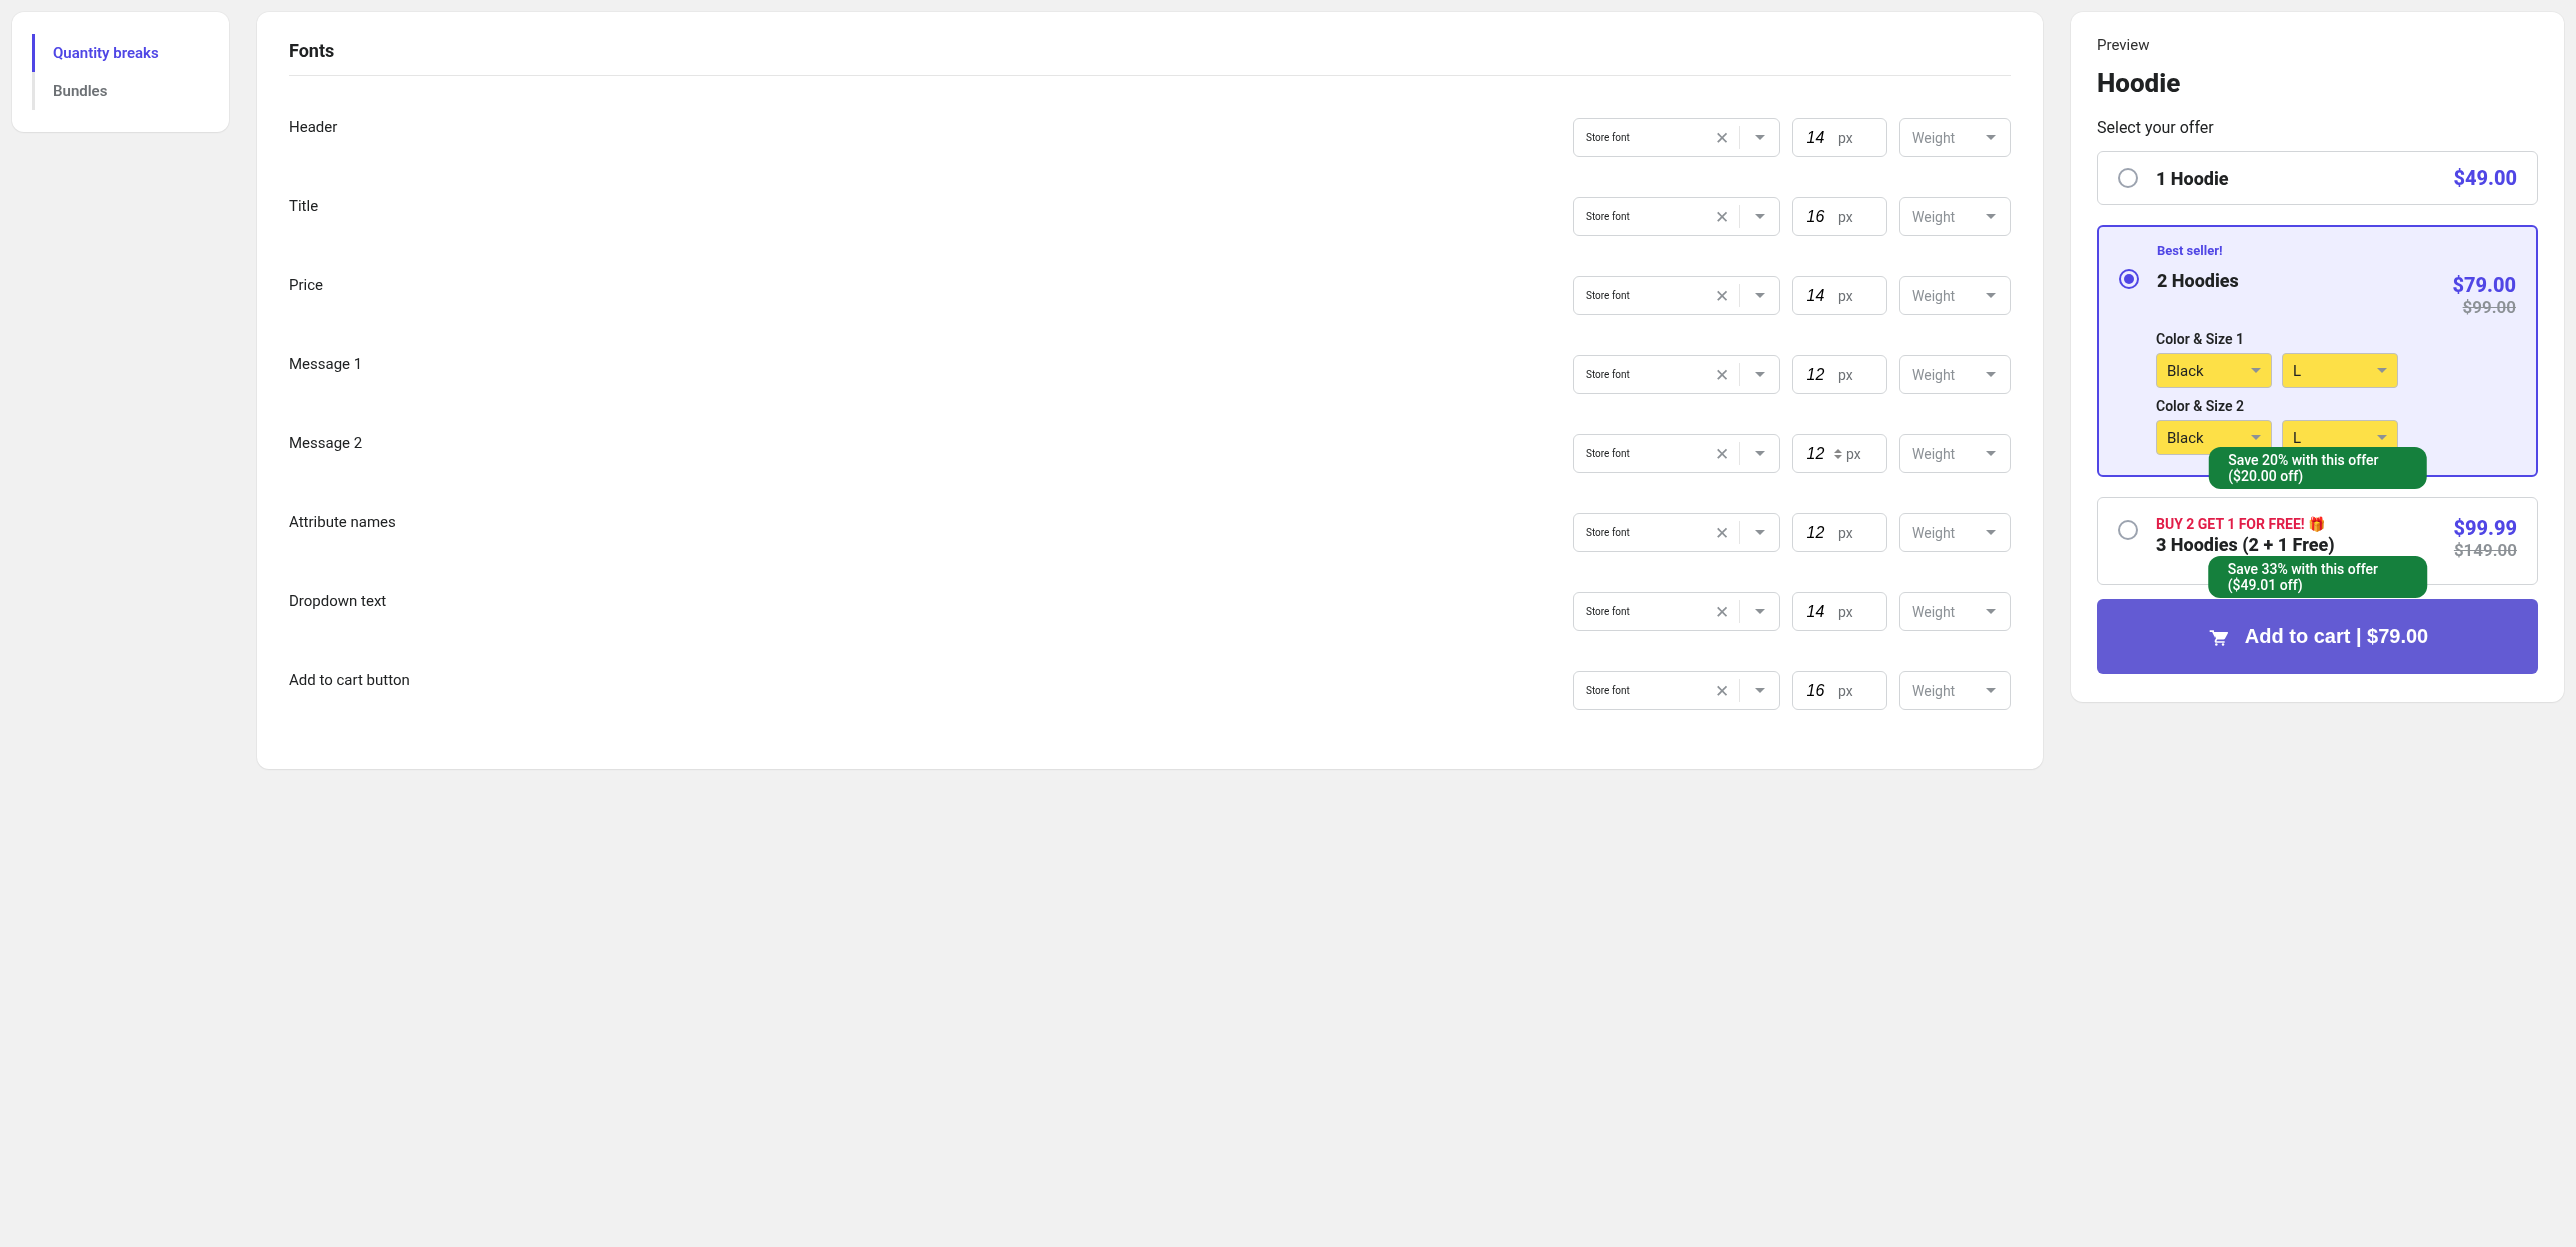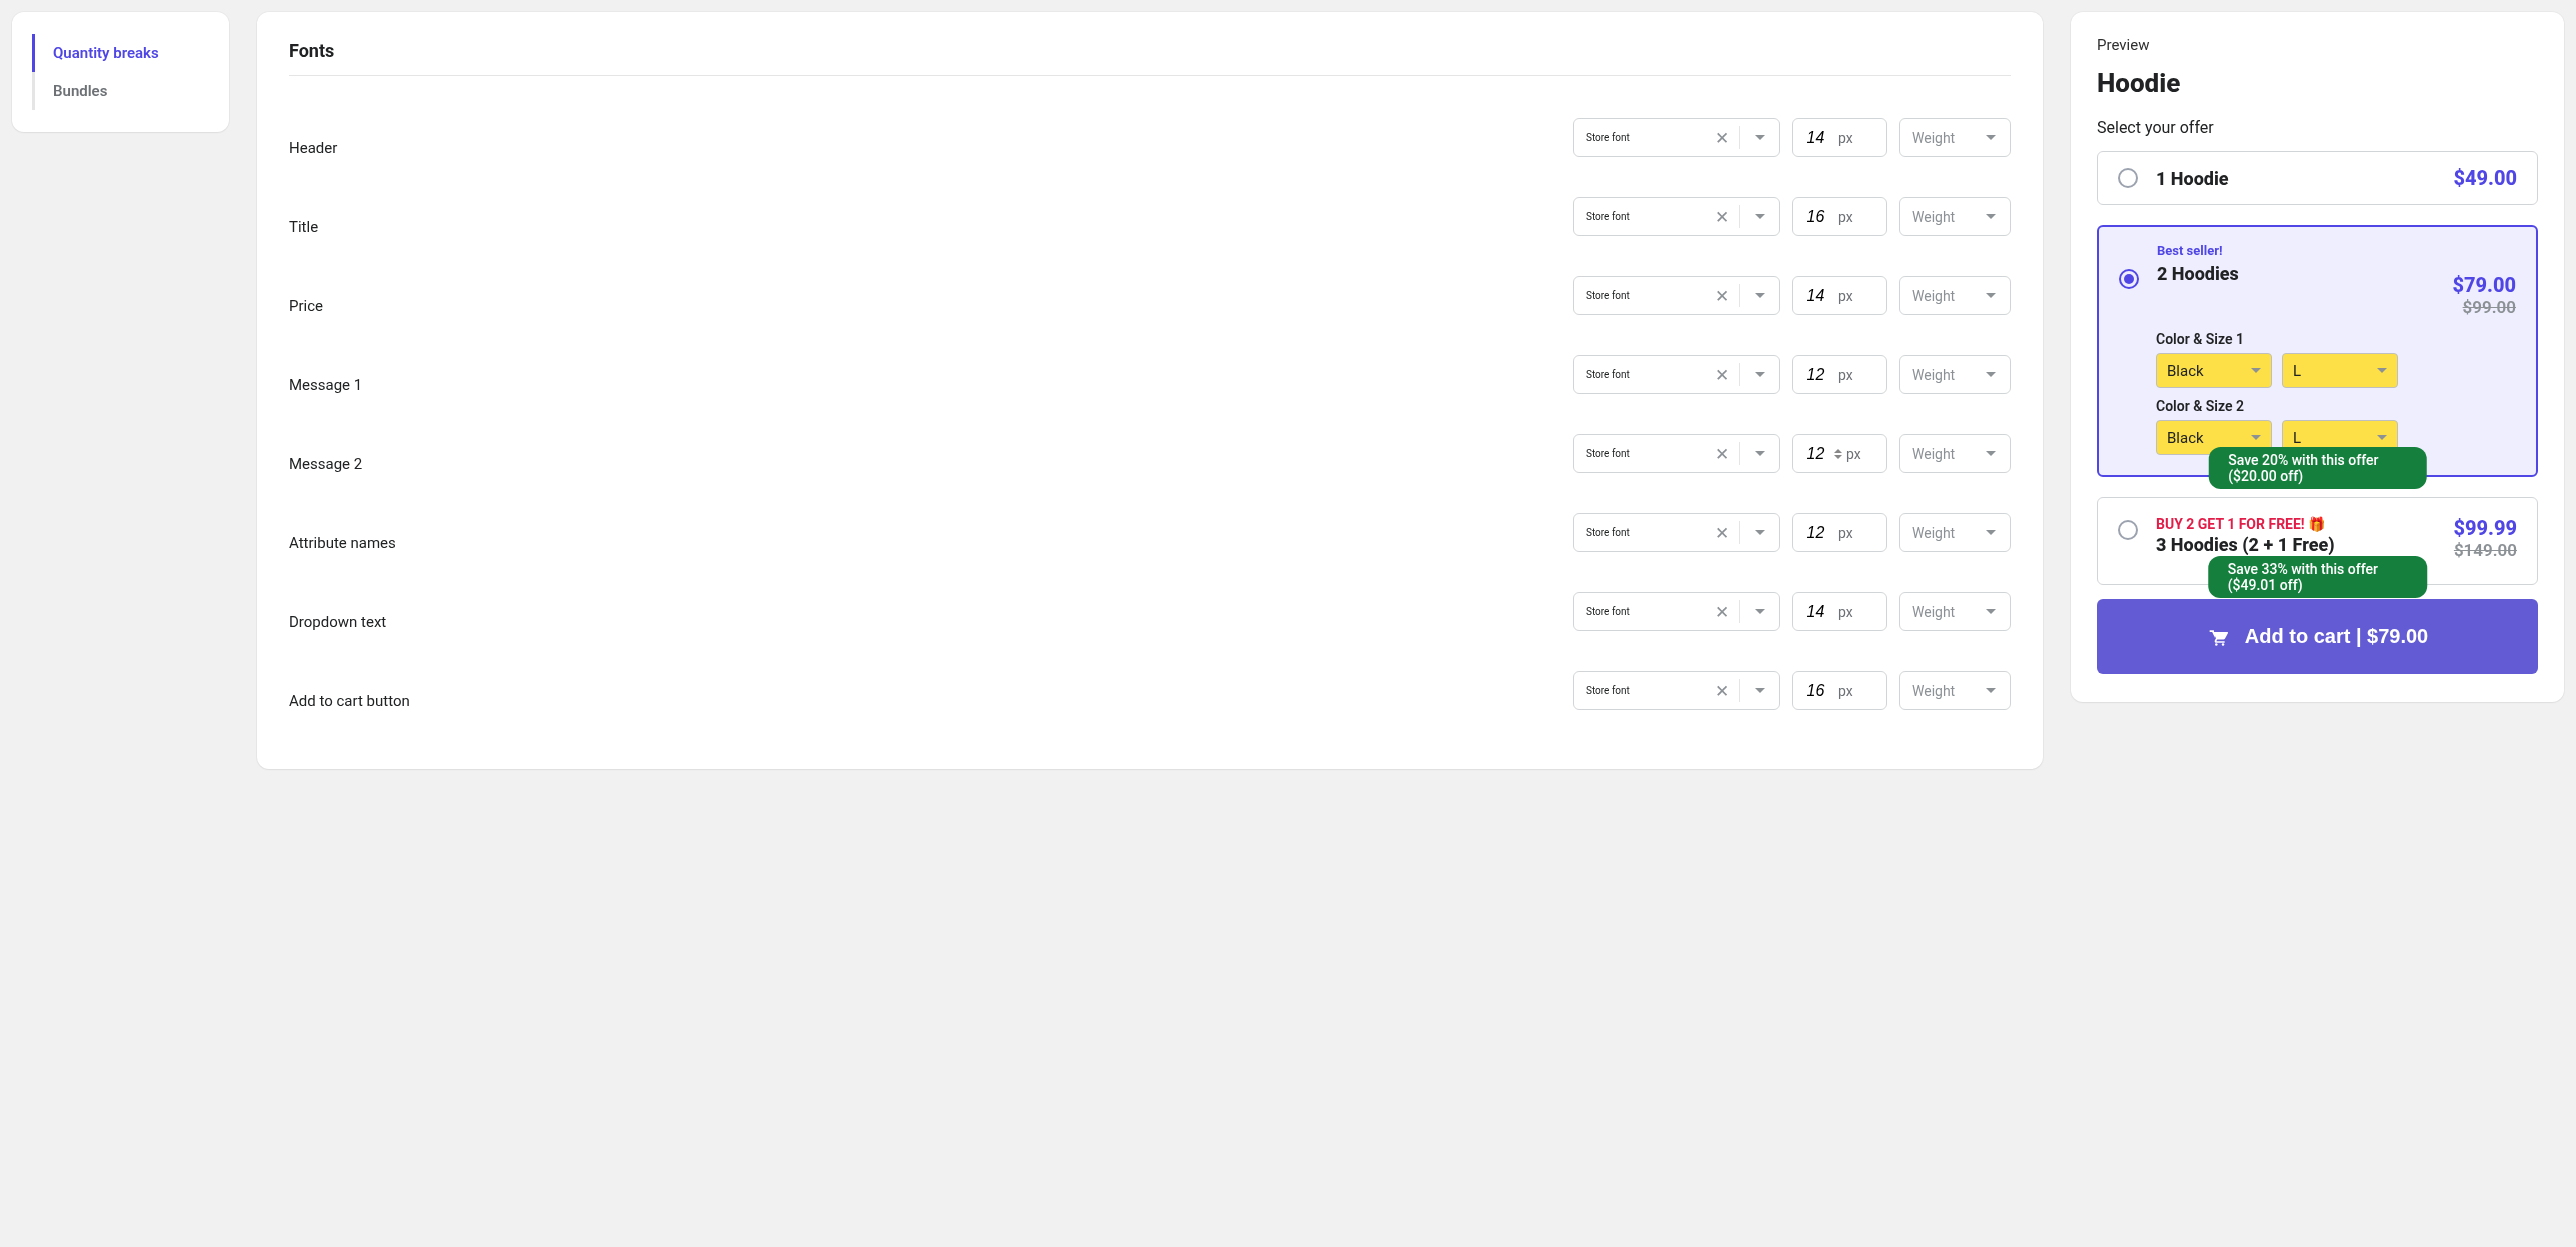--- a/index.html
+++ b/index.html
@@ -41,21 +41,21 @@
   .fonts-panel { padding: 28px 32px 39px; }
   .section-title {
     font-size: 18px;
     font-weight: 700;
     padding-bottom: 14px;
     border-bottom: 1px solid #e5e5e5;
     margin-bottom: 22px;
   }
   .font-row {
     display: flex;
-    align-items: flex-end;
+    align-items: flex-start;
     padding: 20px 0;
   }
   .font-label { flex: 1; font-size: 15px; }
   .controls { display: flex; gap: 12px; }
   .ctrl {
     border: 1px solid #d2d5d8;
     border-radius: 6px;
     height: 39px;
     display: flex;
     align-items: center;
@@ -118,21 +118,21 @@
   .radio {
     width: 20px; height: 20px; border-radius: 50%;
     border: 2px solid #9ca3af; flex-shrink:0; cursor:pointer;
     display:flex; align-items:center; justify-content:center;
   }
   .radio.checked { border-color:#5046e5;}
   .radio.checked::after{
     content:""; width:10px;height:10px;border-radius:50%;background:#5046e5;
   }
   .offer-mid { flex:1; }
-  .badge-text { font-size:13px;font-weight:700;color:#5046e5;margin-bottom:5px;}
+  .badge-text { font-size:13px;font-weight:700;color:#5046e5;margin-bottom:12px;}
   .offer-title { font-size:18px;font-weight:800;}
   .offer-price { font-size:20px;font-weight:800;color:#5046e5;text-align:right;}
   .offer-price .old { font-size:17px;color:#8c9196;text-decoration:line-through;font-weight:600;display:block;}
   .variant-block { padding: 0 20px 20px 57px;}
   .var-label { font-size:14px;font-weight:600;margin:10px 0 6px;}
   .var-row { display:flex; gap:10px;}
   .vselect {
     border:1px solid #bfbfbf;border-radius:4px;height:35px;
     padding:0 10px;display:flex;align-items:center;justify-content:space-between;
     background:#fde047;cursor:pointer;font-size:15px;

